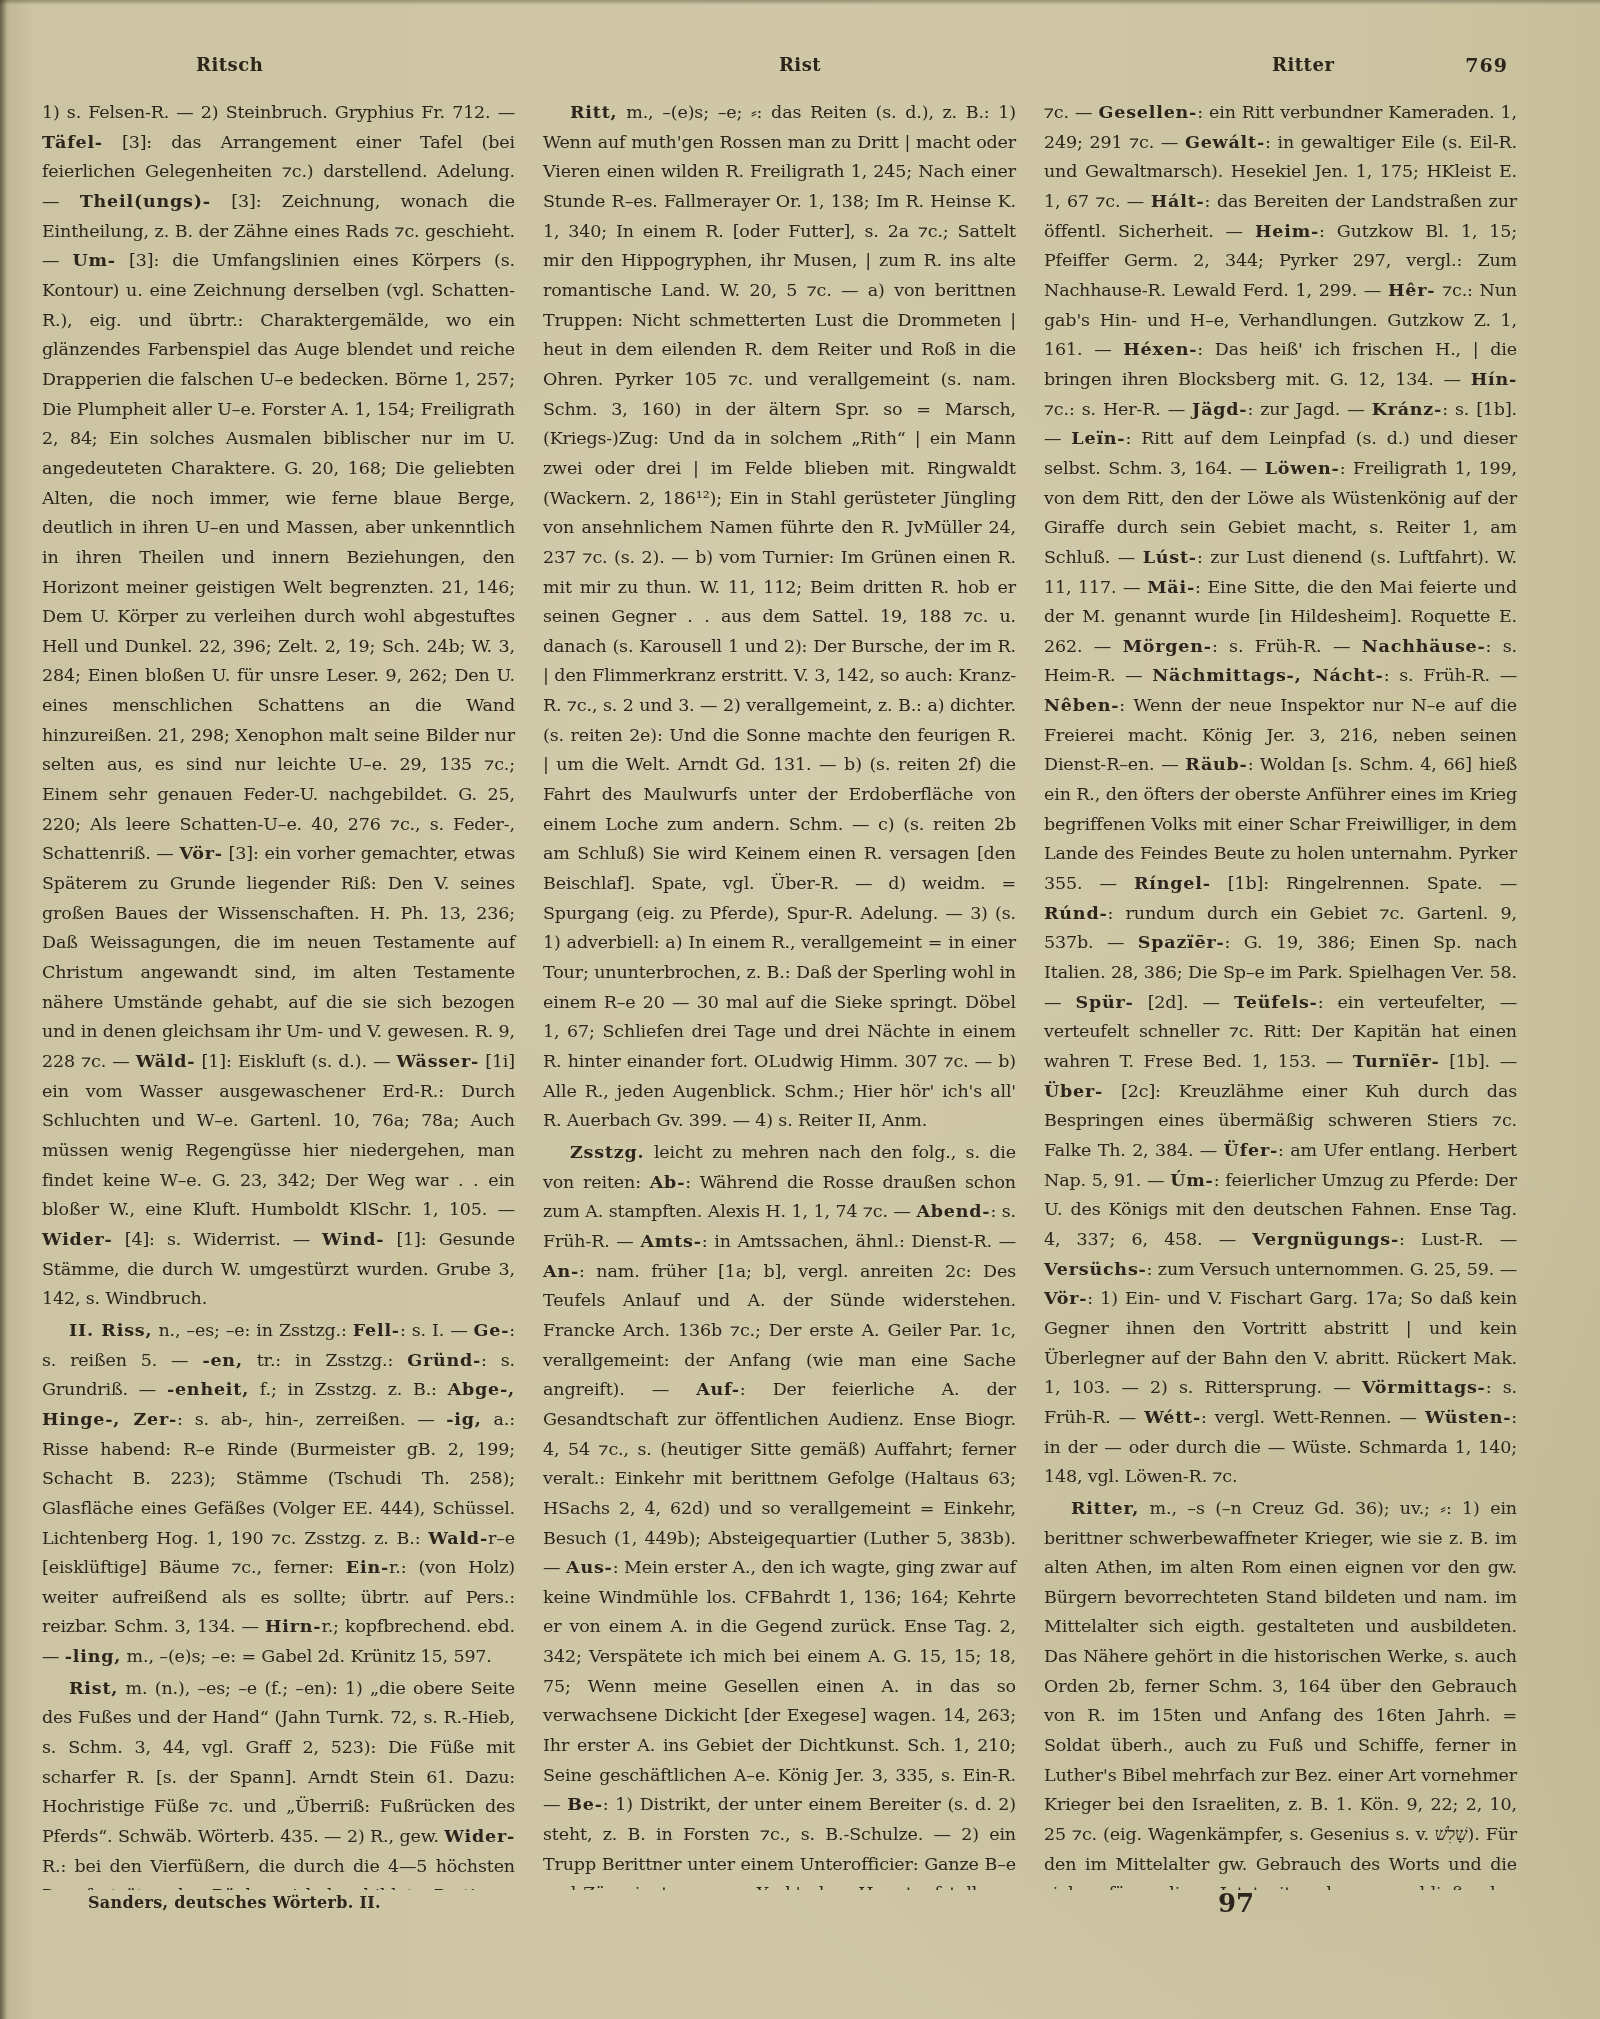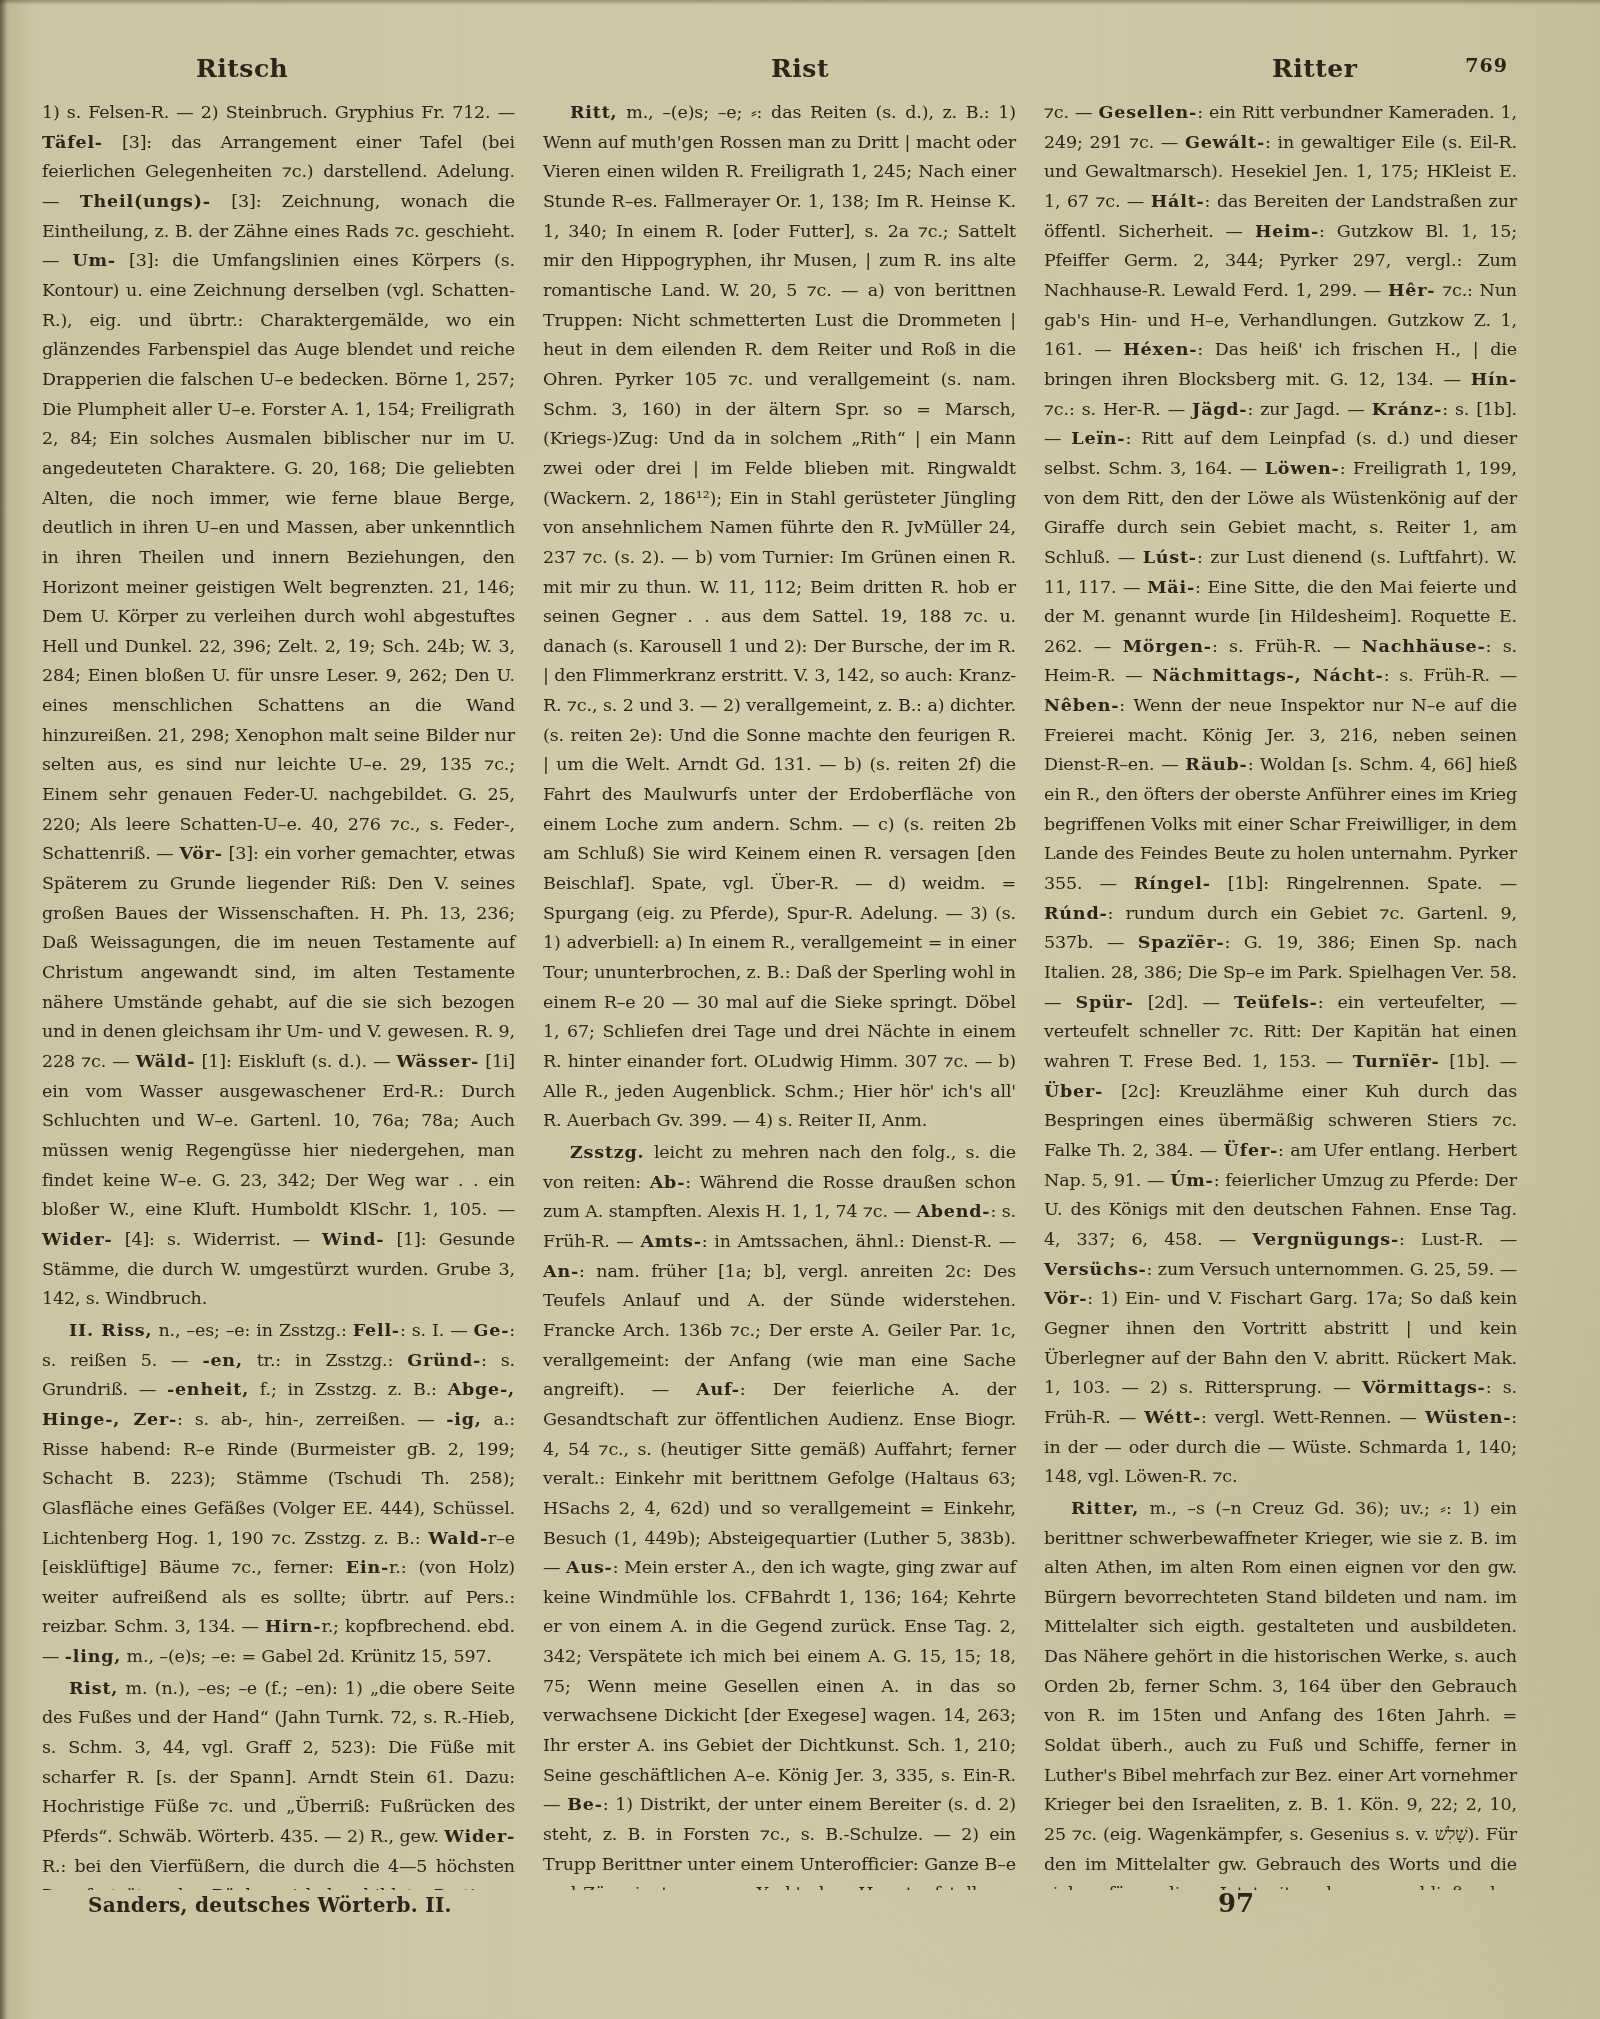--- a/index.html
+++ b/index.html
@@ -10,35 +10,35 @@
       radial-gradient(ellipse 900px 700px at 80% 80%, rgba(120,105,70,0.08), rgba(0,0,0,0) 70%),
       linear-gradient(90deg,#a89e7c 0px,#c2ba97 10px,#ccc4a2 34px,#cfc7a6 50%,#ccc4a1 90%,#c6bd9a 100%),
       #ccc4a1;
     font-family:"DejaVu Serif","Liberation Serif",serif;
     color:#2b251c;
   }
   body::before{content:"";position:absolute;left:0;top:0;width:7px;height:100%;
     background:linear-gradient(90deg,rgba(50,42,24,.55),rgba(50,42,24,0));pointer-events:none;}
   body::after{content:"";position:absolute;left:0;top:0;width:100%;height:5px;
     background:linear-gradient(180deg,rgba(50,42,24,.35),rgba(50,42,24,0));pointer-events:none;}
-  .runhead{position:absolute;top:54px;font-size:25px;font-weight:bold;letter-spacing:.5px;}
+  .runhead{position:absolute;top:54px;font-size:18px;font-weight:bold;letter-spacing:.5px;}
   .rh-left{left:196px;}
   .rh-center{left:50%;transform:translateX(-50%);}
   .rh-right{left:1272px;}
   .rh-page{left:1430px;width:78px;text-align:right;font-size:19px;letter-spacing:1px;}
   .col{
     position:absolute;top:96px;width:477px;height:1794px;overflow:hidden;
     font-size:17.5px;line-height:29.65px;text-align:justify;
     letter-spacing:-0.15px;hyphens:auto;-webkit-hyphens:auto;
   }
   .col-1{left:40px;} .col-2{left:541px;} .col-3{left:1042px;}
   .para{margin:2px;}
   .para.ind{text-indent:27px;}
   .lemma{font-weight:bold;letter-spacing:.8px;}
-  .sigline{position:absolute;left:88px;top:1893px;font-size:20px;font-weight:bold;letter-spacing:.3px;}
+  .sigline{position:absolute;left:88px;top:1893px;font-size:16px;font-weight:bold;letter-spacing:.3px;}
   .sheetnum{position:absolute;left:1218px;top:1888px;font-size:26px;font-weight:bold;}
 </style>
 </head>
 <body>
 
 <div class="runhead rh-left">Ritsch</div>
 <div class="runhead rh-center">Rist</div>
 <div class="runhead rh-right">Ritter</div>
 <div class="runhead rh-page">769</div>
 

